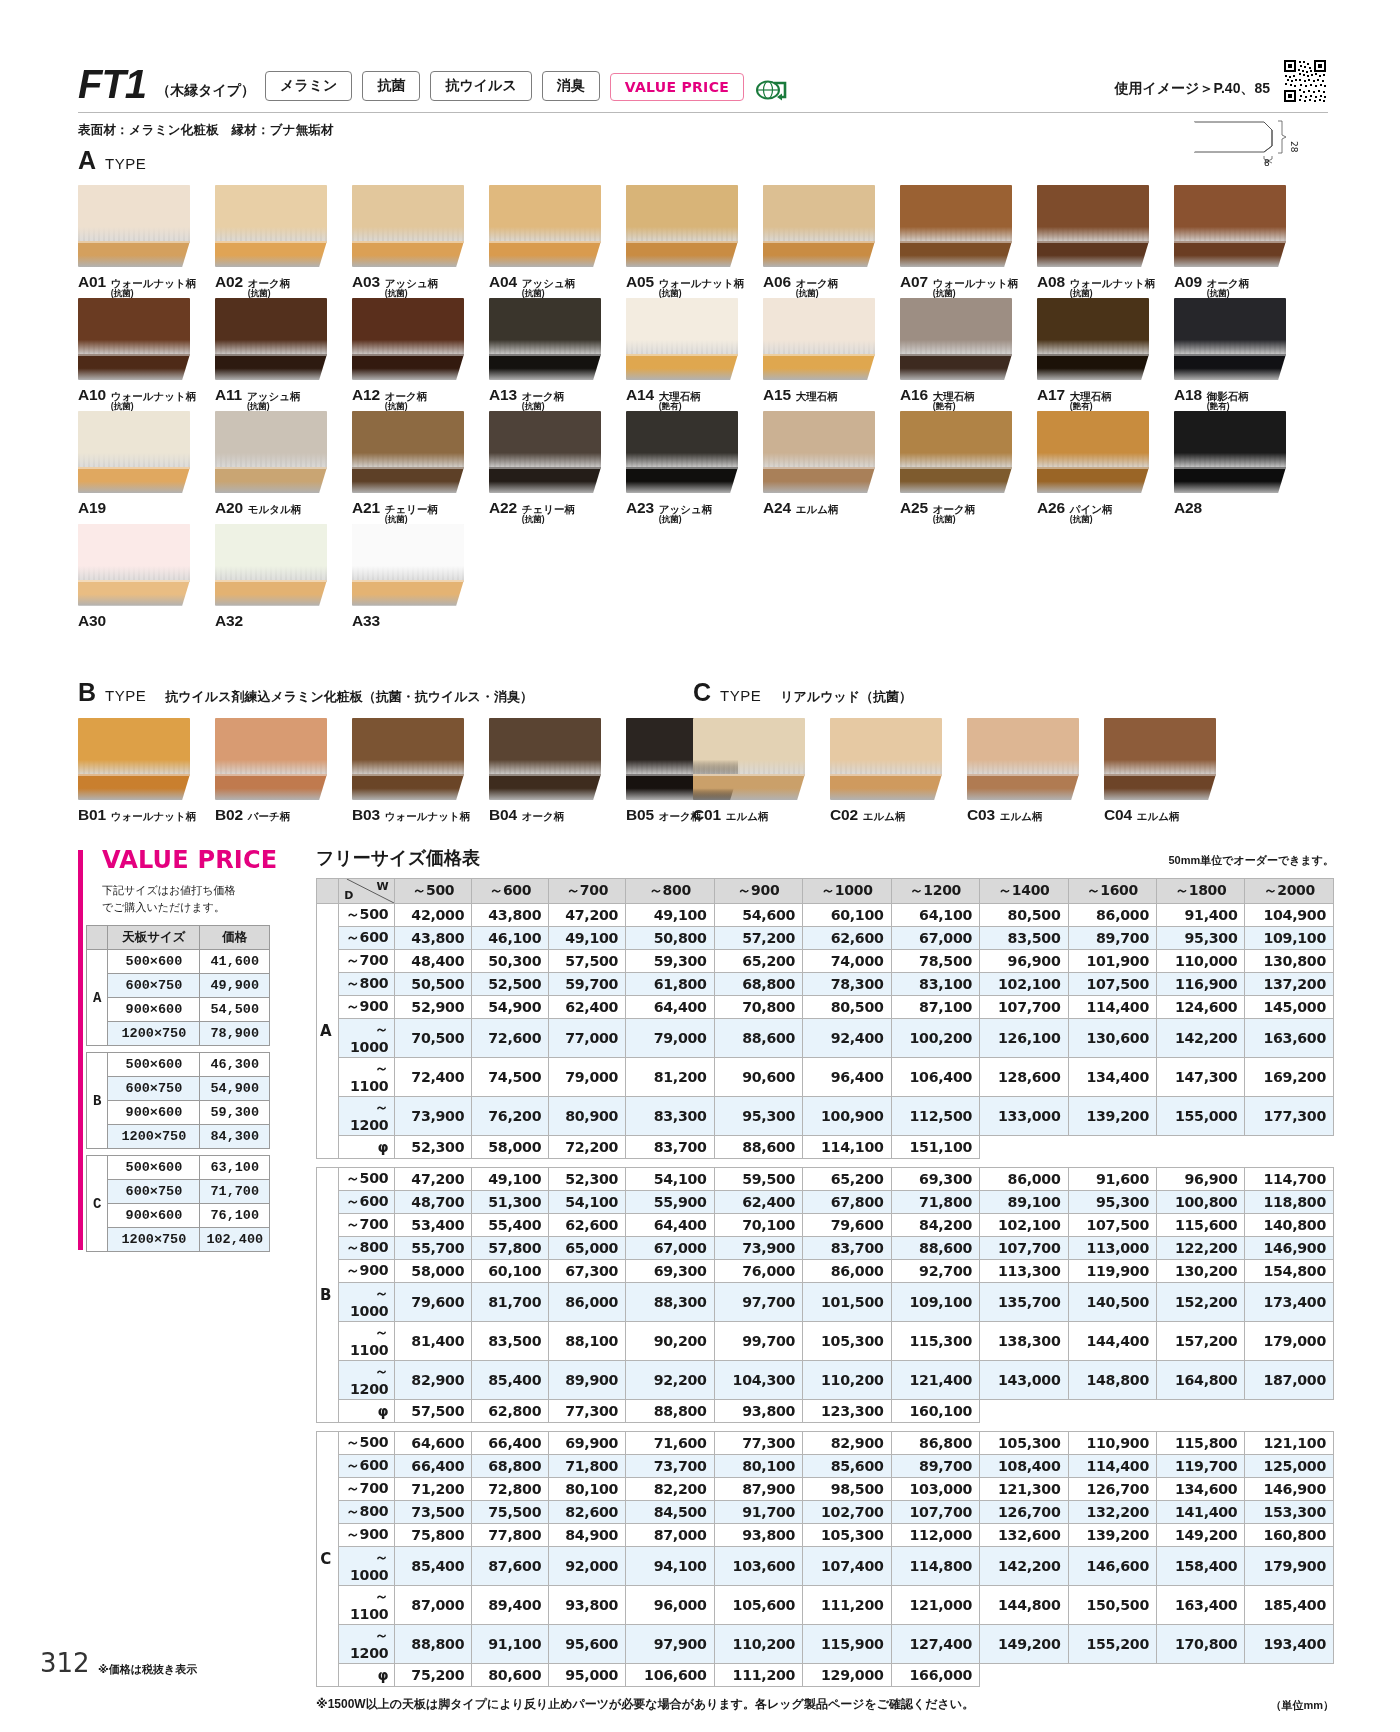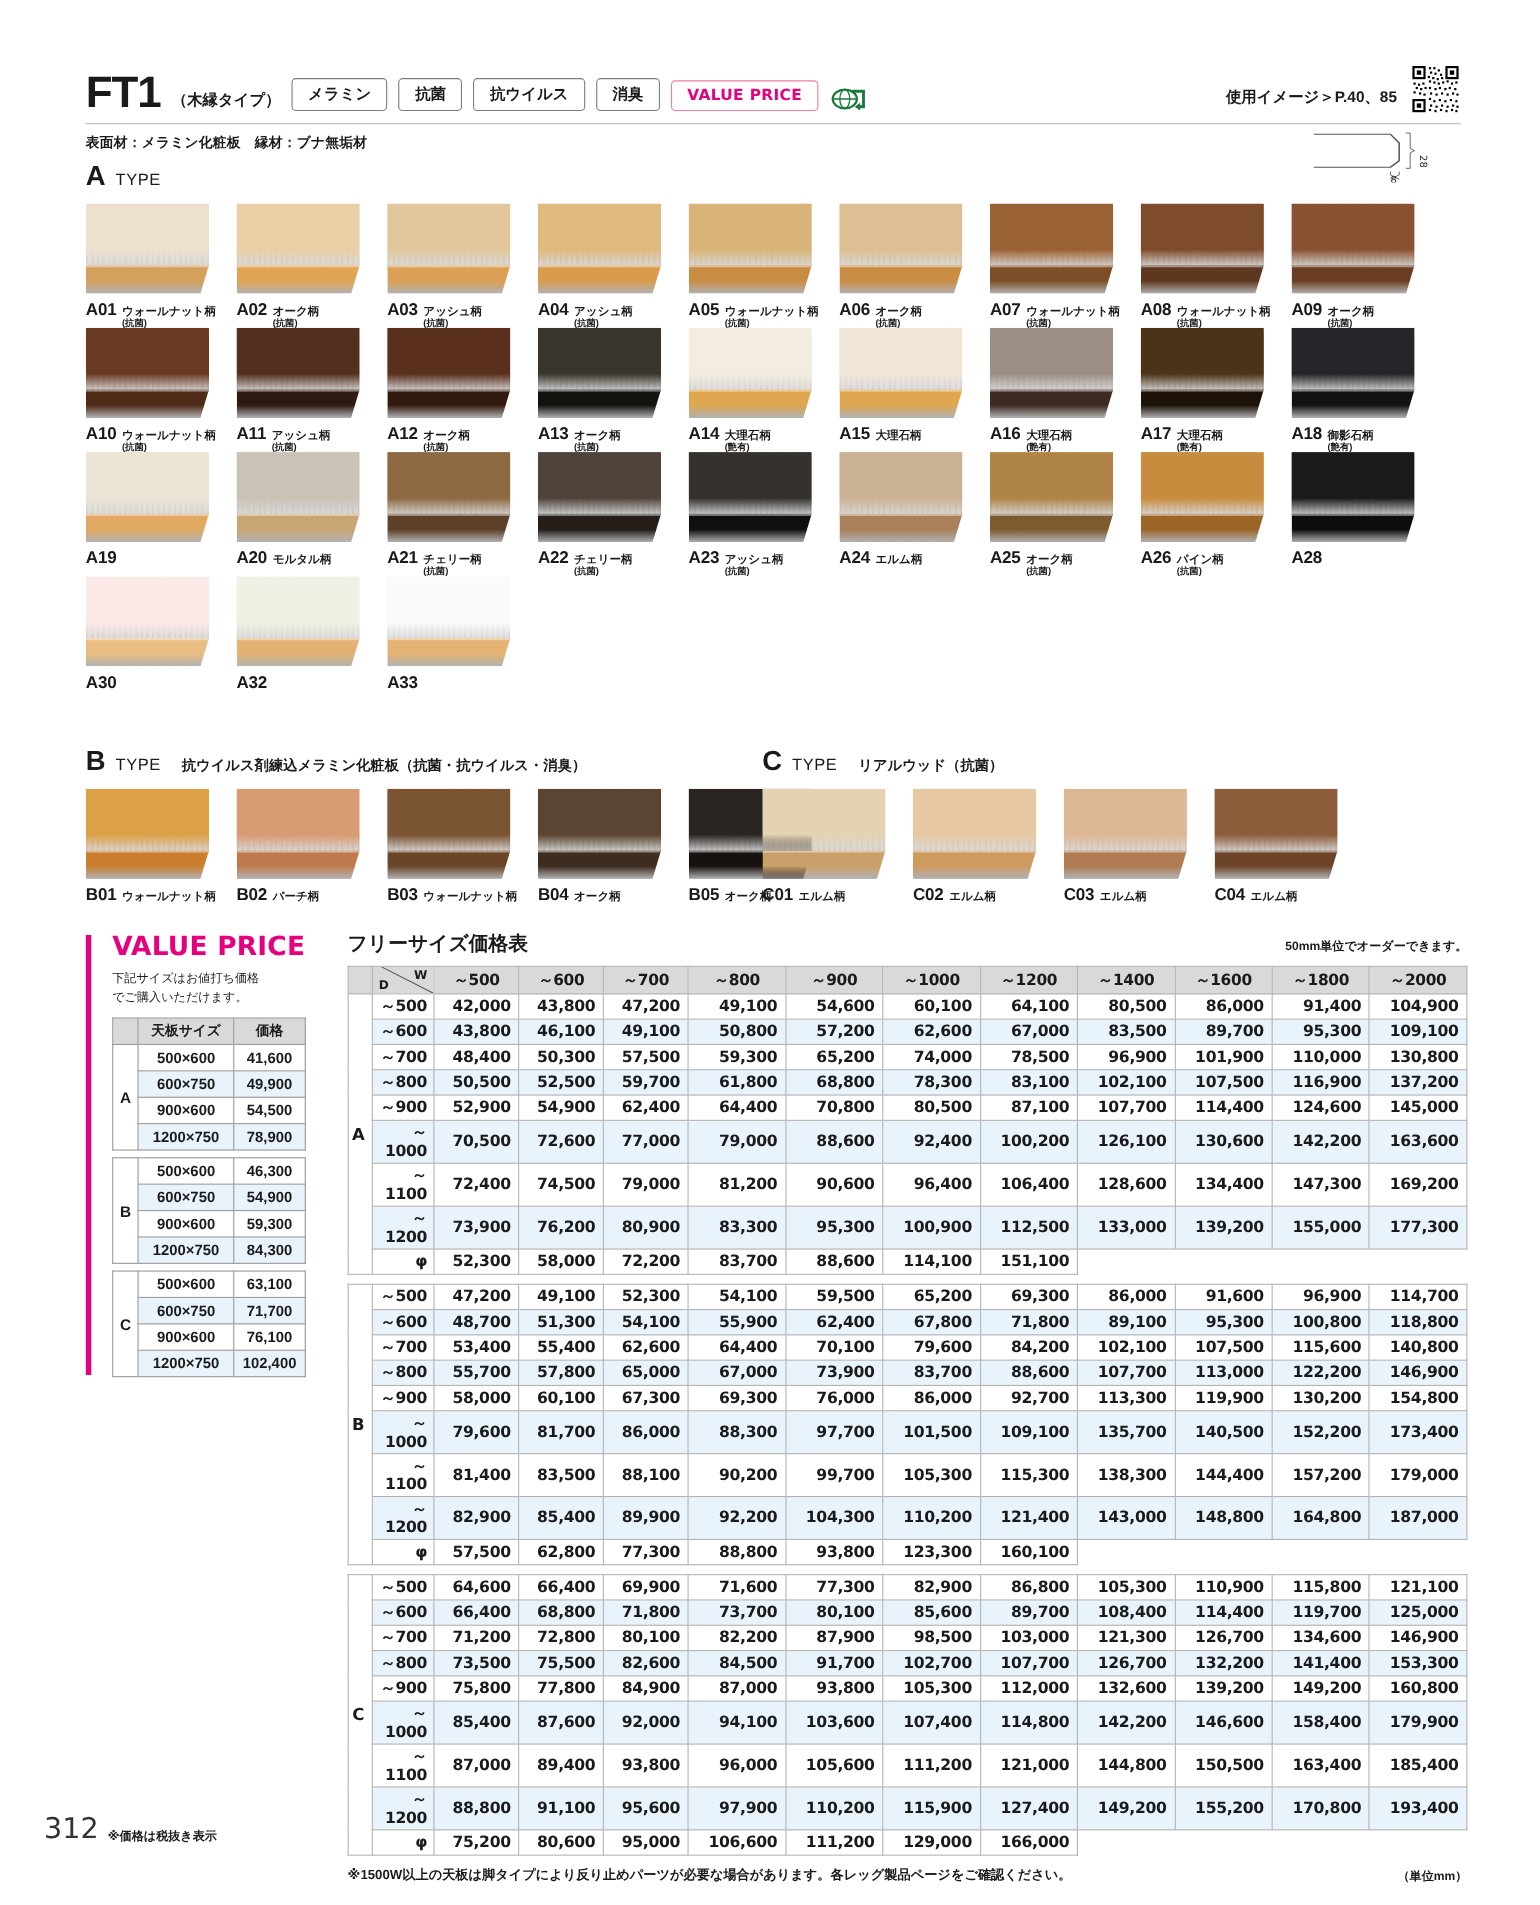--- a/index.html
+++ b/index.html
@@ -10,21 +10,21 @@
     font-family: "Liberation Sans", "DejaVu Sans", sans-serif;
     color: #1a1a1a;
     position: relative;
     overflow: hidden;
   }
   .page { position: relative; width: 1400px; height: 1732px; padding: 0; }
 
   
   .header { position: absolute; left: 78px; top: 58px; width: 1250px; }
   .hdr-row { display: flex; align-items: flex-end; gap: 10px; }
-  .model-code { font-size: 40px; font-weight: 700; letter-spacing: -1px; line-height: 1; }
+  .model-code { font-size: 40px; font-weight: 700; letter-spacing: -1px; line-height: 1; font-style: italic; }
   .model-sub { font-size: 14px; font-weight: 700; padding-bottom: 4px; }
   .tagbox {
     border: 1.4px solid #7d7d7d; border-radius: 4px;
     padding: 5px 14px; font-size: 14px; font-weight: 700;
     margin-bottom: 3px; background: #fff; white-space: nowrap;
   }
   .tagbox.value {
     border-color: #ef7ca2; color: #e4007f; letter-spacing: 0.3px;
     font-family: "DejaVu Sans", sans-serif;
   }
@@ -66,21 +66,21 @@
   .sw-name .sub { display: block; font-size: 8.5px; font-weight: 700; }
 
   
   .vp-box { position: absolute; left: 78px; top: 846px; width: 200px; }
   .vp-bar { position: absolute; left: 0; top: 4px; width: 5px; height: 400px; background: #e4007f; }
   .vp-title {
     font-size: 24px; font-weight: 700; color: #e4007f; letter-spacing: 0.2px;
     margin-left: 24px; font-family: "DejaVu Sans", sans-serif;
   }
   .vp-sub { font-size: 11px; font-weight: 400; margin-left: 24px; margin-top: 8px; line-height: 1.5; }
-  .vp-table { margin-left: 24px; margin-top: 10px; border-collapse: collapse; font-size: 13px; }
+  .vp-table { margin-left: 8px; margin-top: 10px; border-collapse: collapse; font-size: 13px; font-family: Liberation Mono, monospace; }
   .vp-table th, .vp-table td {
     border: 1px solid #9a9a9a; padding: 3px 6px; font-weight: 700; text-align: center;
     height: 24px;
   }
   .vp-table th { background: #d9d9d9; font-size: 12.5px; }
   .vp-table td.grp { width: 18px; background: #fff; font-size: 14px; }
   .vp-table td.size { width: 92px; font-size: 13.5px; }
   .vp-table td.price { width: 66px; text-align: center; font-size: 13.5px; }
   .vp-table tr.alt td.size, .vp-table tr.alt td.price { background: #e8f3fb; }
   .vp-table tr.gap td { border: none; height: 7px; padding: 0; background: #fff;}

